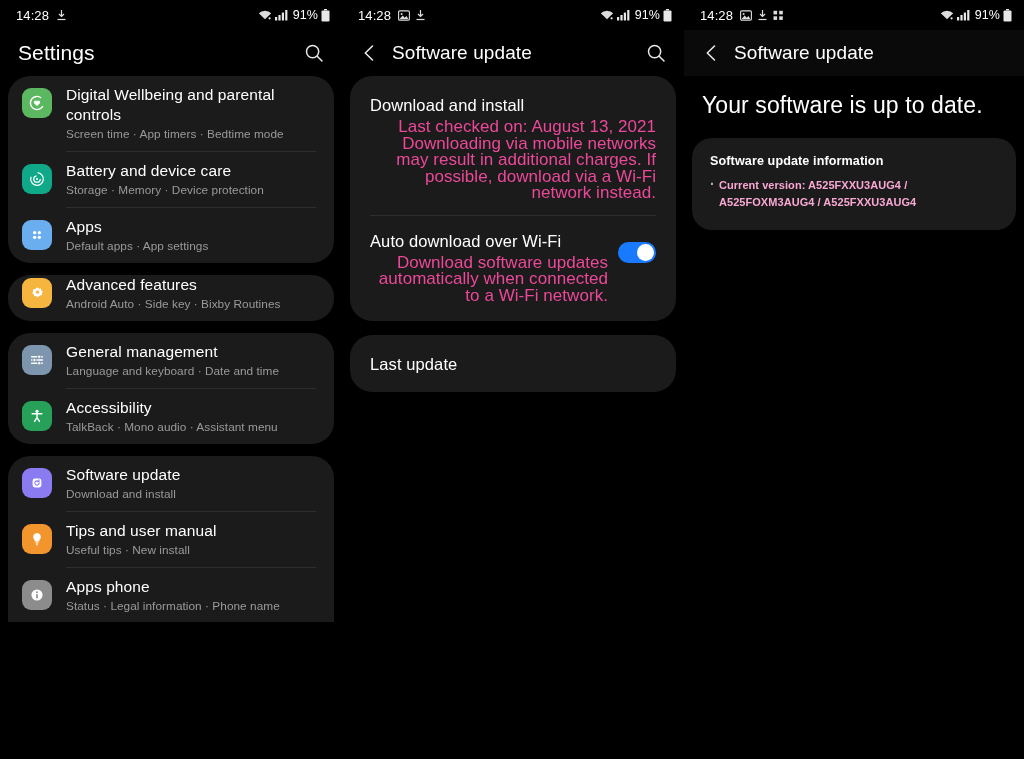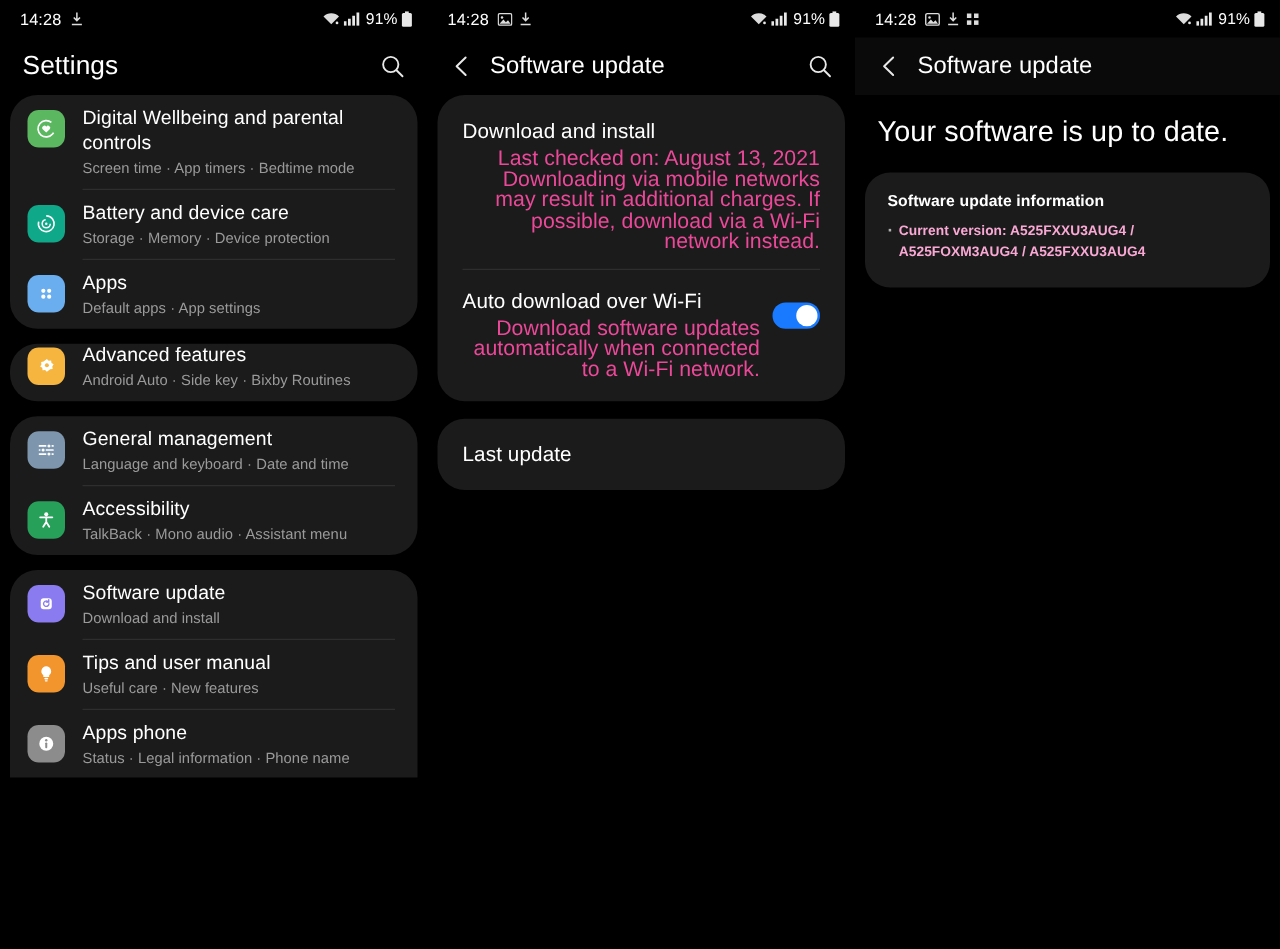--- a/index.html
+++ b/index.html
@@ -380,21 +380,21 @@
         <div class="row">
           <span class="row-icon" style="background:#f2952c;">
             <svg width="18" height="18" viewBox="0 0 20 20">
                 <path d="M10 3.4a4.4 4.4 0 0 0-2.6 7.9v1.5h5.2v-1.5A4.4 4.4 0 0 0 10 3.4z" fill="#fff"></path>
                 <rect x="8.3" y="13.6" width="3.4" height="1.5" rx=".7" fill="#fff"></rect>
                 <rect x="8.7" y="15.7" width="2.6" height="1.2" rx=".6" fill="#fff"></rect>
               </svg>
           </span>
           <span class="row-text">
             <span class="row-title">Tips and user manual</span>
-            <div class="row-sub">Useful care  ·  New features</div>
+            <div class="row-sub">Useful tips  ·  New install</div>
           </span>
         </div>
         <div class="divider"></div>
         <div class="row">
           <span class="row-icon" style="background:#8c8c8c;">
             <svg width="18" height="18" viewBox="0 0 20 20">
                 <circle cx="10" cy="10" r="6.2" fill="#fff"></circle>
                 <circle cx="10" cy="6.9" r="1.05" fill="#8c8c8c"></circle>
                 <rect x="9.1" y="8.8" width="1.8" height="5.1" rx=".8" fill="#8c8c8c"></rect>
               </svg>

